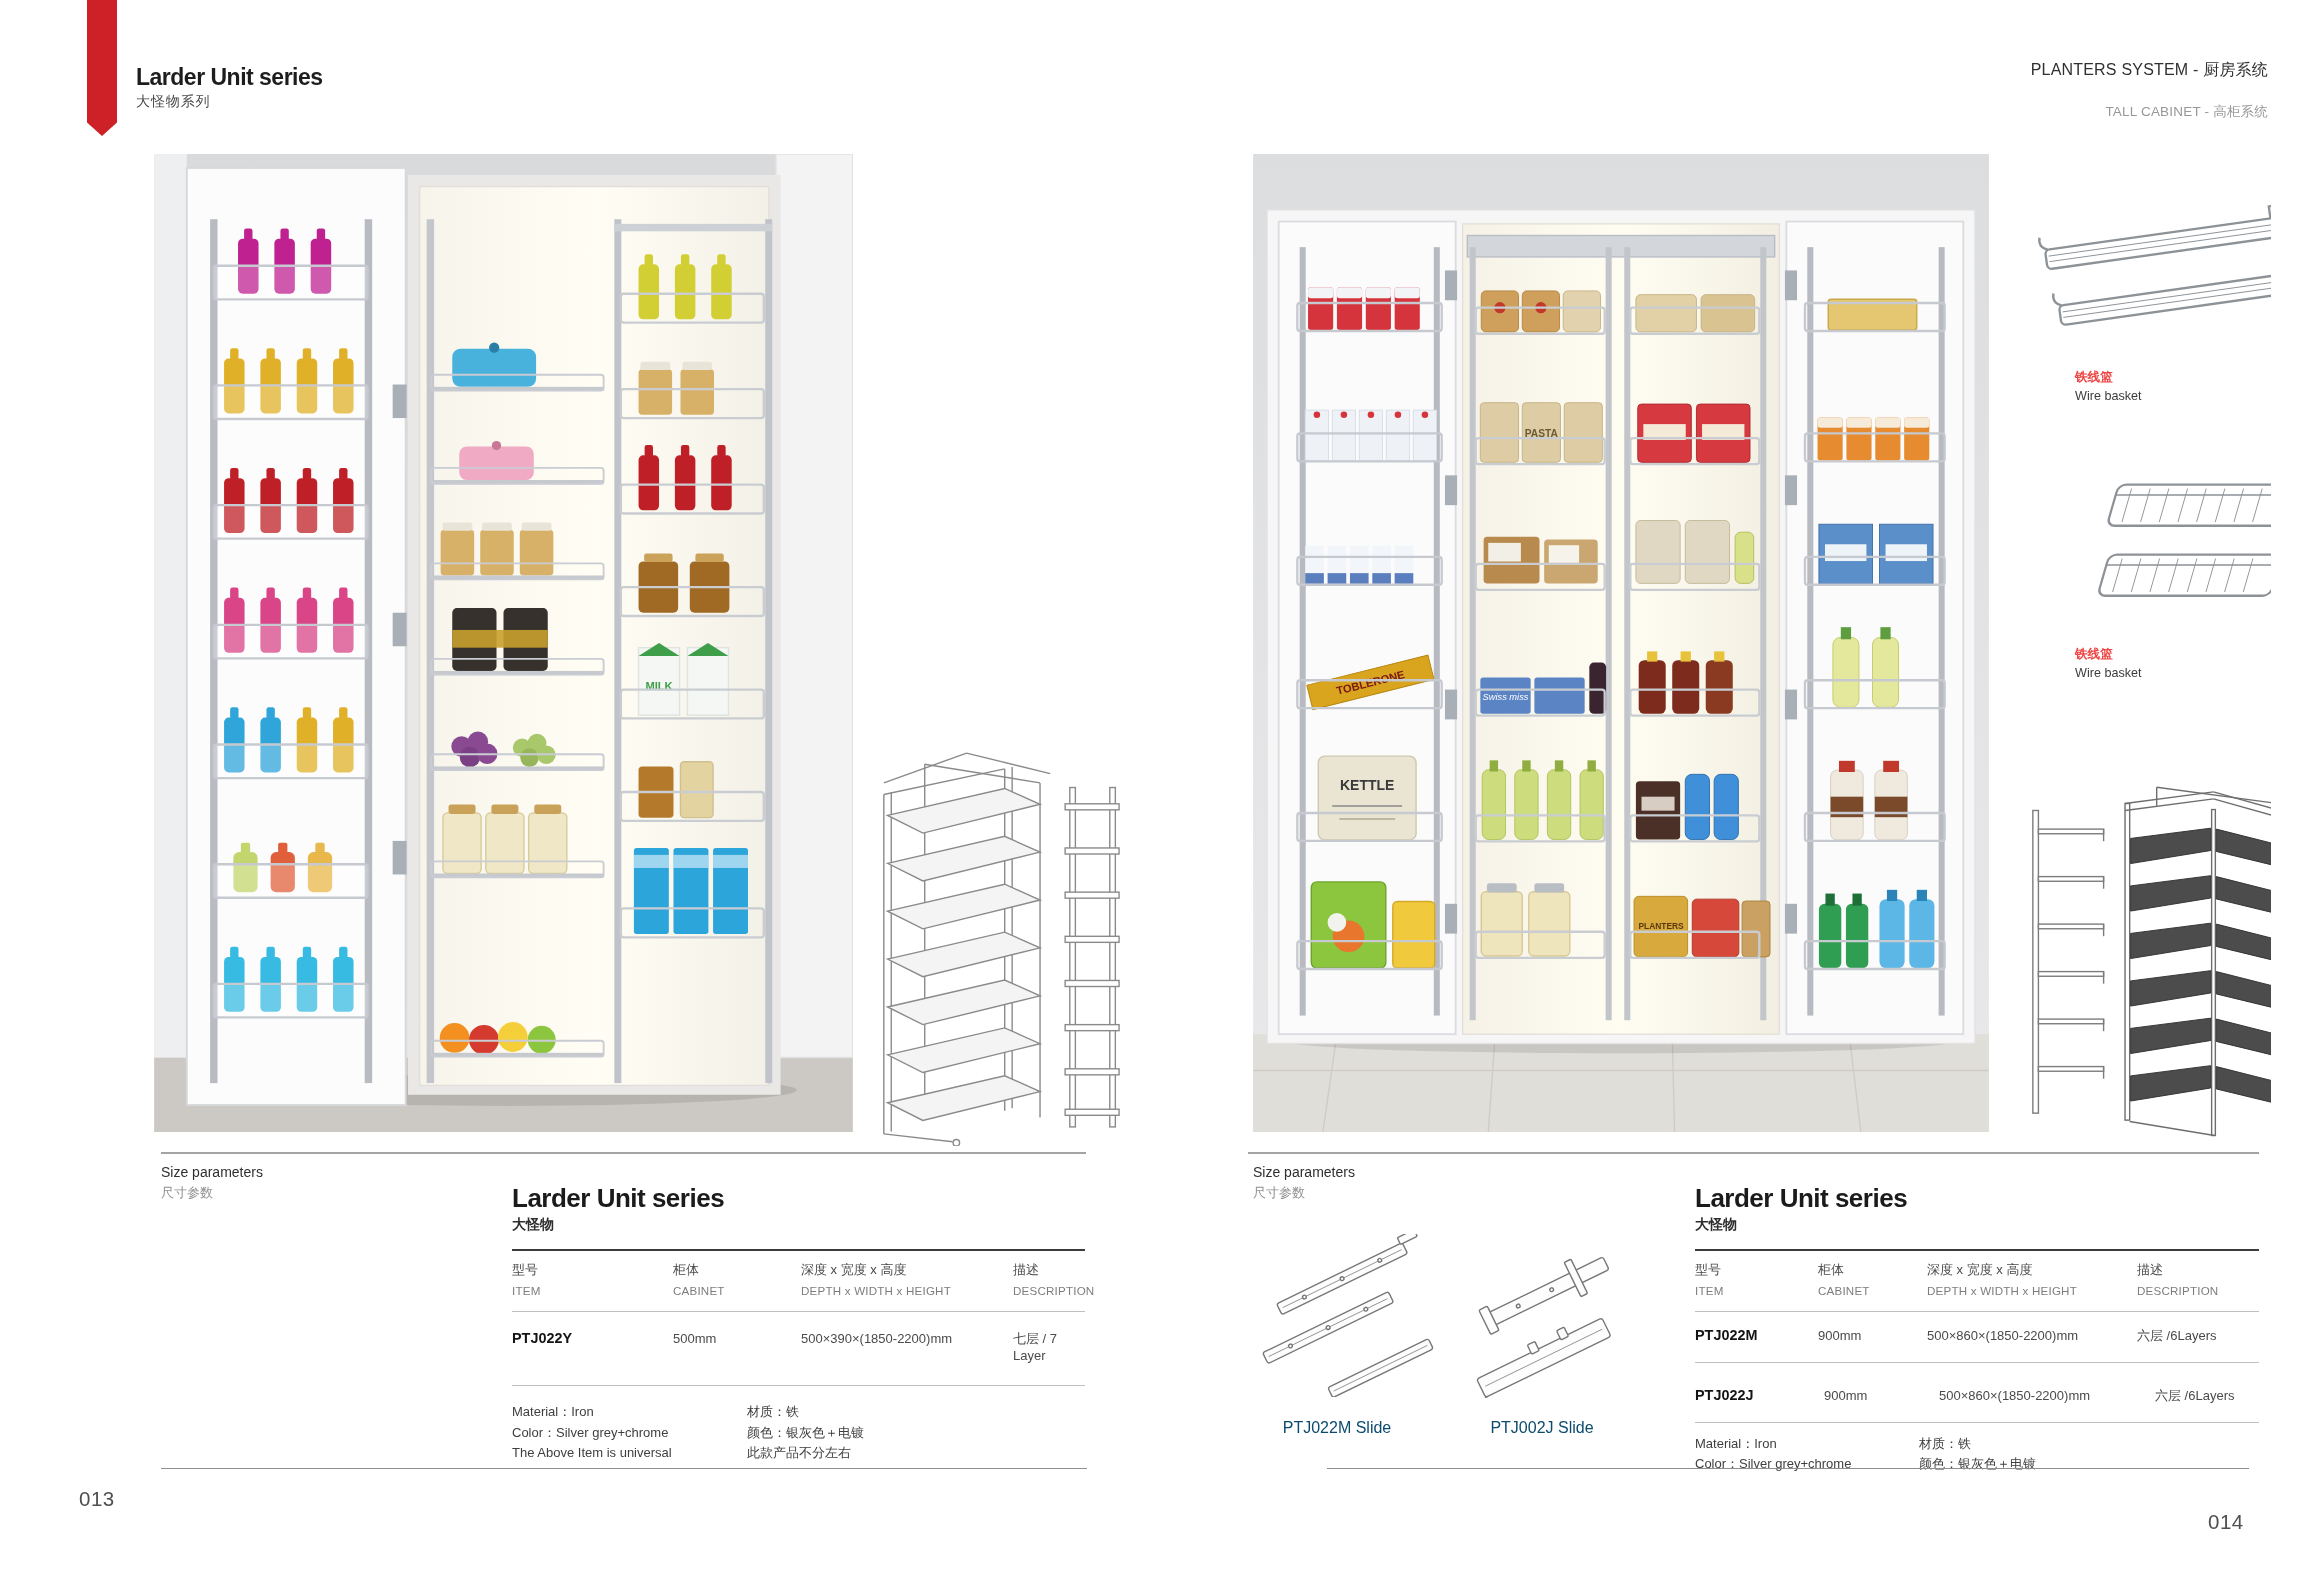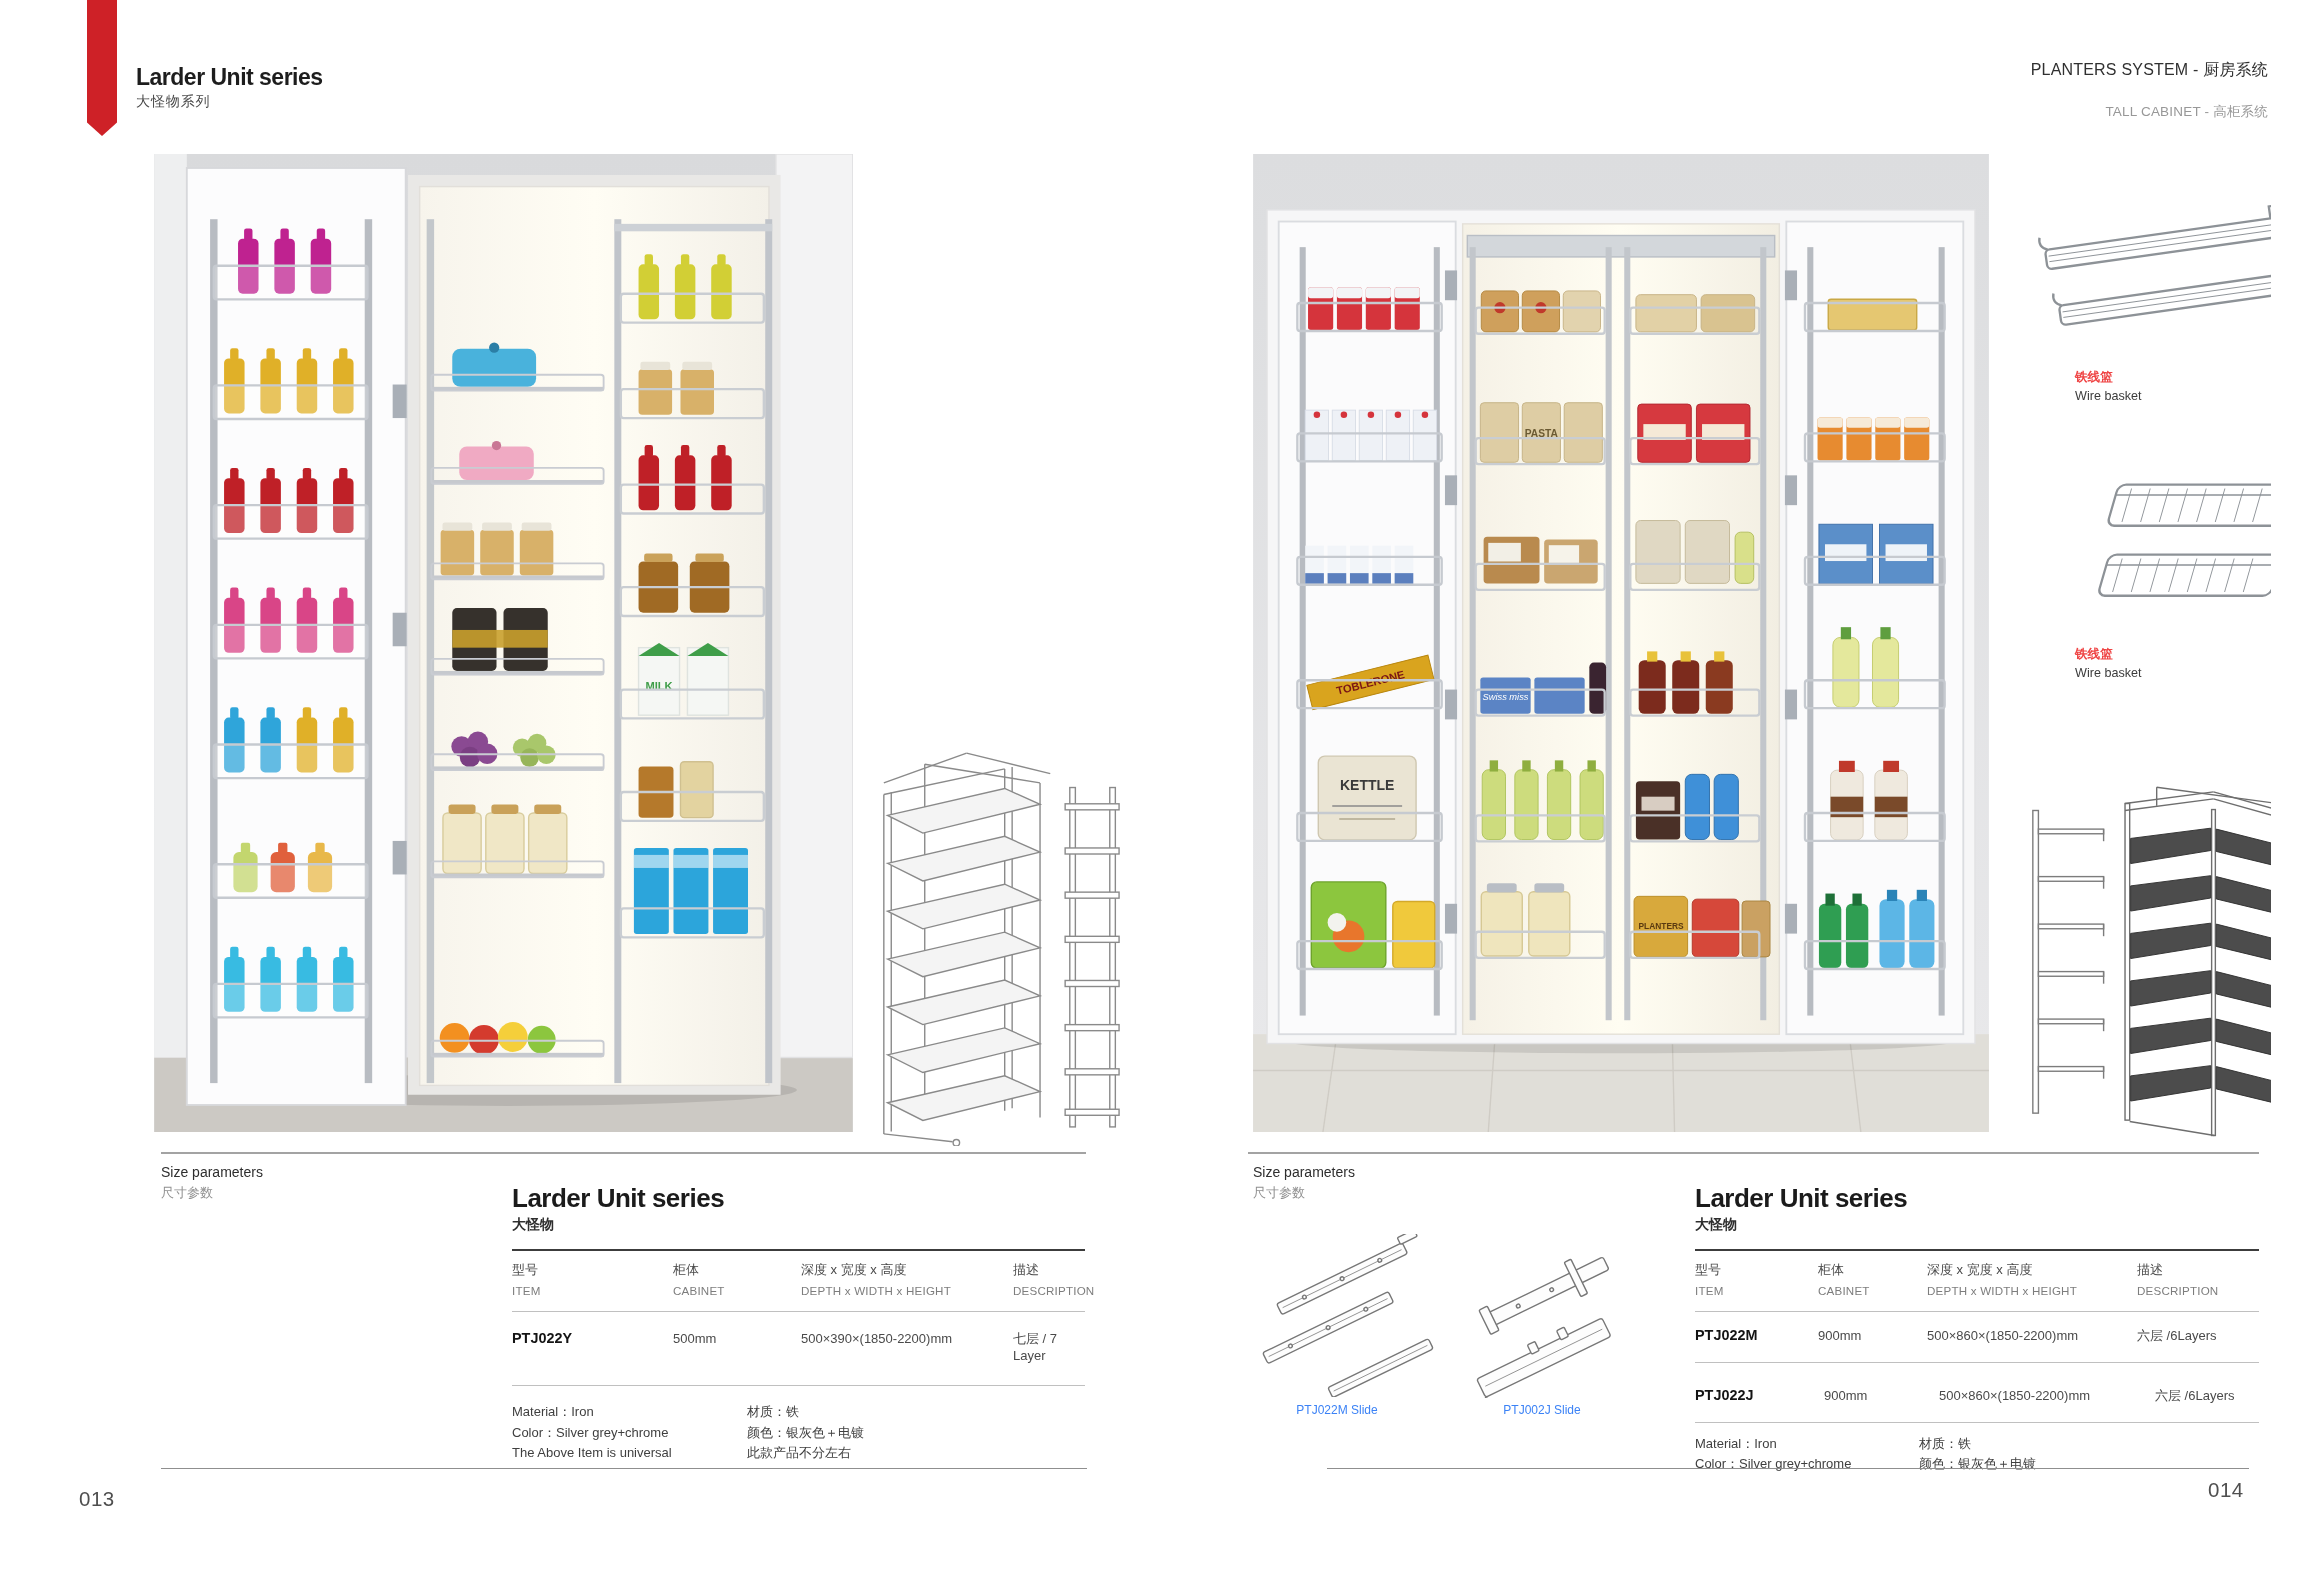--- a/index.html
+++ b/index.html
@@ -30,21 +30,21 @@
   .hcell .en{font-size:11.6px;color:#7d7d7d;margin-top:4.7px;letter-spacing:0.2px;}
   .rgrid{display:grid;align-items:baseline;}
   .rgrid .item{font-size:14.4px;font-weight:bold;color:#141414;}
   .rgrid .val{font-size:13px;color:#4a4a4a;}
   .notes{display:grid;row-gap:7.5px;}
   .lnote{grid-template-columns:235px 1fr;}
   .rnote{grid-template-columns:224px 1fr;}
   .notes div{font-size:13px;color:#3f3f3f;line-height:1.0;}
   .wb-label .cn{font-size:12.6px;color:#ef4444;font-weight:bold;}
   .wb-label .en{font-size:12.6px;color:#3c3c3c;margin-top:2.8px;}
-  .slide-label{position:absolute;font-size:12px;color:#3b82f6;text-align:center;}
+  .slide-label{position:absolute;font-size:16px;color:#0c4a6e;text-align:center;margin-top:16px;}
   svg{display:block;}
 </style>
 </head>
 <body>
 
 <div id="canvas">
 
   <div class="ribbon"></div>
 
   <div class="abs" style="left:136px;top:65px;">
@@ -770,16 +770,16 @@
     <div class="rule-thin" style="margin-top:17px;"></div>
     <div class="notes rnote" style="margin-top:14px;">
       <div>Material：Iron</div>
       <div>材质：铁</div>
       <div>Color：Silver grey+chrome</div>
       <div>颜色：银灰色＋电镀</div>
     </div>
   </div>
 
   <div class="rule-foot" style="left:1327px;top:1468px;width:922px;"></div>
-  <div class="pagenum" style="left:2208px;top:1478px;">014</div>
+  <div class="pagenum" style="left:2208px;top:1510px;">014</div>
 
 </div>
 
 
 </body></html>

